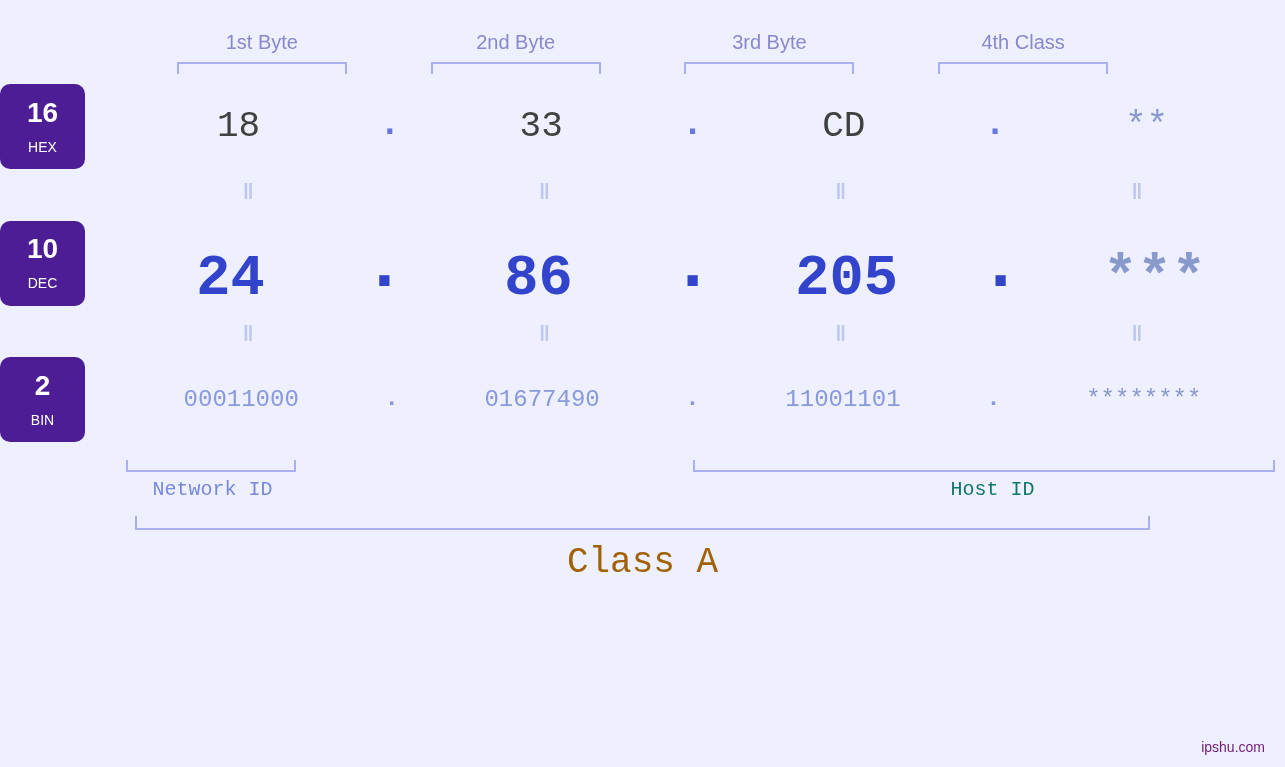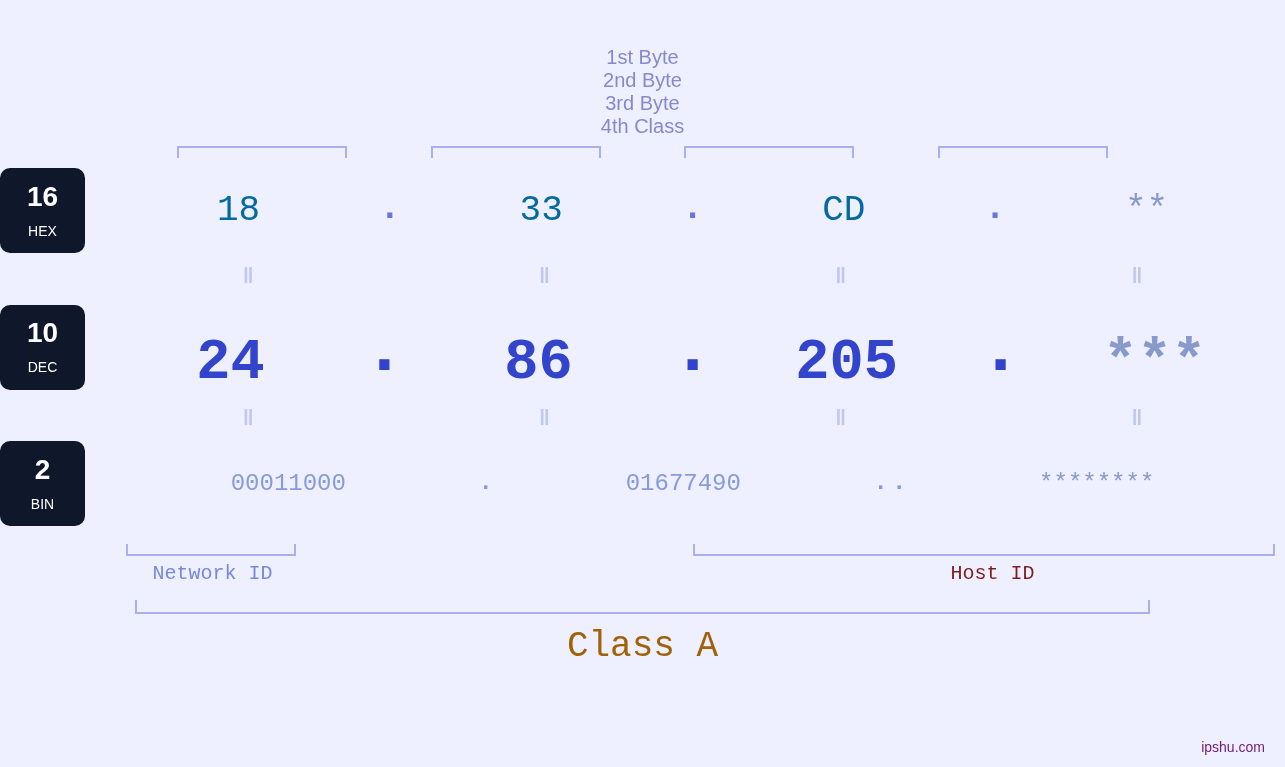--- a/index.html
+++ b/index.html
@@ -20,23 +20,22 @@
       display: flex;
       flex-direction: column;
       align-items: center;
     }
 
     
     .byte-headers {
       display: flex;
       width: 100%;
       padding: 0 135px;
-      margin-top: 46px;
+      margin-top: 31px;
       justify-content: space-around;
-      flex-direction: column;
     }
 
     .byte-header {
       color: #8888cc;
       font-family: Arial, sans-serif;
       font-size: 20px;
       text-align: center;
       flex: 1;
     }
 
@@ -70,21 +69,21 @@
       align-items: center;
       width: 100%;
       position: relative;
       margin: 10px 0;
     }
 
     
     .base-badge {
       width: 85px;
       height: 85px;
-      background-color: #0f172a;
+      background-color: #4c1d95;
       border-radius: 10px;
       display: flex;
       flex-direction: column;
       align-items: center;
       justify-content: center;
       flex-shrink: 0;
       margin-right: 15px;
     }
 
     .badge-number {
@@ -117,21 +116,21 @@
 
     .byte-value.large {
       font-size: 57px;
       font-weight: bold;
       color: #3344cc;
       margin-top: 32px;
     }
 
     .byte-value.medium {
       font-size: 36px;
-      color: #0369a1;
+      color: #404040;
     }
 
     .byte-value.small {
       font-size: 24px;
       color: #8899dd;
     }
 
     .byte-value.masked {
       color: #8899cc;
     }
@@ -279,39 +278,40 @@
   <div class="base-row">
     <div class="base-badge">
       <span class="badge-number">2</span>
       <span class="badge-label">BIN</span>
     </div>
     <div class="values-row">
       <div class="byte-value small">00011000</div>
       <span class="dot small">.</span>
       <div class="byte-value small">01677490</div>
       <span class="dot small">.</span>
+      <div class="byte-value small">11001101</div>
       <span class="dot small">.</span>
       <div class="byte-value small masked">********</div>
     </div>
   </div>
 
   <div style="display:flex; width:calc(100% - 115px); margin-left:115px; margin-top:8px;">
     <div style="flex:1; display:flex; justify-content:center;">
       <div style="border-bottom:2px solid #aab0ee; border-left:2px solid #aab0ee; border-right:2px solid #aab0ee; height:12px; width:170px;"></div>
     </div>
     <div style="flex:2; display:flex; justify-content:center;">
       
     </div>
     <div style="flex:3; border-bottom:2px solid #aab0ee; border-left:2px solid #aab0ee; border-right:2px solid #aab0ee; height:12px; margin-right:10px;"></div>
   </div>
 
   <div style="display:flex; width:calc(100% - 115px); margin-left:115px; margin-top:6px;">
     <div style="flex:1; text-align:center; color:#7788dd; font-size:20px; font-family:'Courier New',monospace;">Network ID</div>
     <div style="flex:2;"></div>
-    <div style="flex:3; text-align:center; color:#7f1d1d; font-size:20px; font-family:'Courier New',monospace;">Host ID</div>
+    <div style="flex:3; text-align:center; color:#0f766e; font-size:20px; font-family:'Courier New',monospace;">Host ID</div>
   </div>
 
   <div class="big-bracket-row"></div>
 
   <div class="class-label">Class A</div>
 
   <div class="watermark">ipshu.com</div>
 </div>
 
 </body></html>

